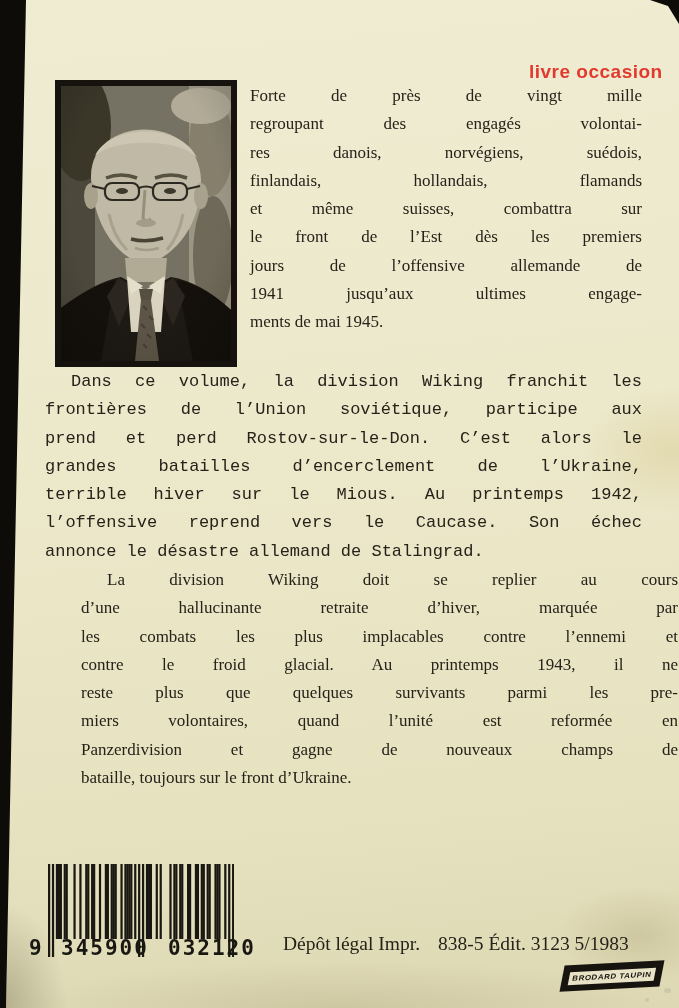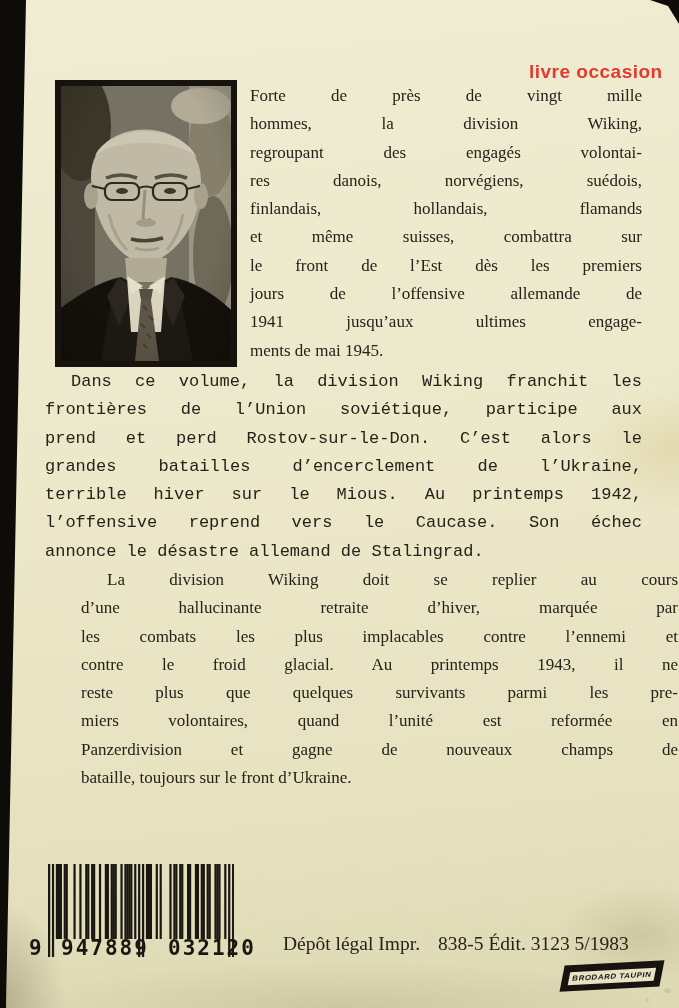--- a/index.html
+++ b/index.html
@@ -149,21 +149,20 @@
         </radialGradient>
       </defs>
     </svg>
   </div>
 
   <div class="occasion">livre occasion</div>
 
   <div class="blurb">
     <div class="para para1">
         <div class="bline jl">Forte de près de vingt mille</div>
-        <div class="bline jl">hommes, la division Wiking,</div>
         <div class="bline jl">regroupant des engagés volontai-</div>
         <div class="bline jl">res danois, norvégiens, suédois,</div>
         <div class="bline jl">finlandais, hollandais, flamands</div>
         <div class="bline jl">et même suisses, combattra sur</div>
         <div class="bline jl">le front de l’Est dès les premiers</div>
         <div class="bline jl">jours de l’offensive allemande de</div>
         <div class="bline jl">1941 jusqu’aux ultimes engage-</div>
         <div class="bline">ments de mai 1945.</div>
       </div>
     <div class="para para2 indent-first">
@@ -235,21 +234,21 @@
         <rect x="158.59" y="0" width="2.21" height="75" fill="#191711"></rect>
         <rect x="160.55" y="0" width="2.21" height="75" fill="#191711"></rect>
         <rect x="166.42" y="0" width="2.21" height="75" fill="#191711"></rect>
         <rect x="168.38" y="0" width="2.21" height="75" fill="#191711"></rect>
         <rect x="170.34" y="0" width="2.21" height="75" fill="#191711"></rect>
         <rect x="176.21" y="0" width="2.21" height="75" fill="#191711"></rect>
         <rect x="180.13" y="0" width="2.21" height="93" fill="#191711"></rect>
         <rect x="184.04" y="0" width="2.21" height="93" fill="#191711"></rect>
       </svg>
     <span class="bc-digits bc-d0">9</span>
-    <span class="bc-digits bc-d1">947889</span>
+    <span class="bc-digits bc-d1">345900</span>
     <span class="bc-digits bc-d2">032120</span>
   </div>
 
   <div class="imprint">
     <span>Dépôt légal Impr.</span>
     <span>838-5 Édit. 3123 5/1983</span>
   </div>
 
   <div class="plogo">
     <div class="band">

